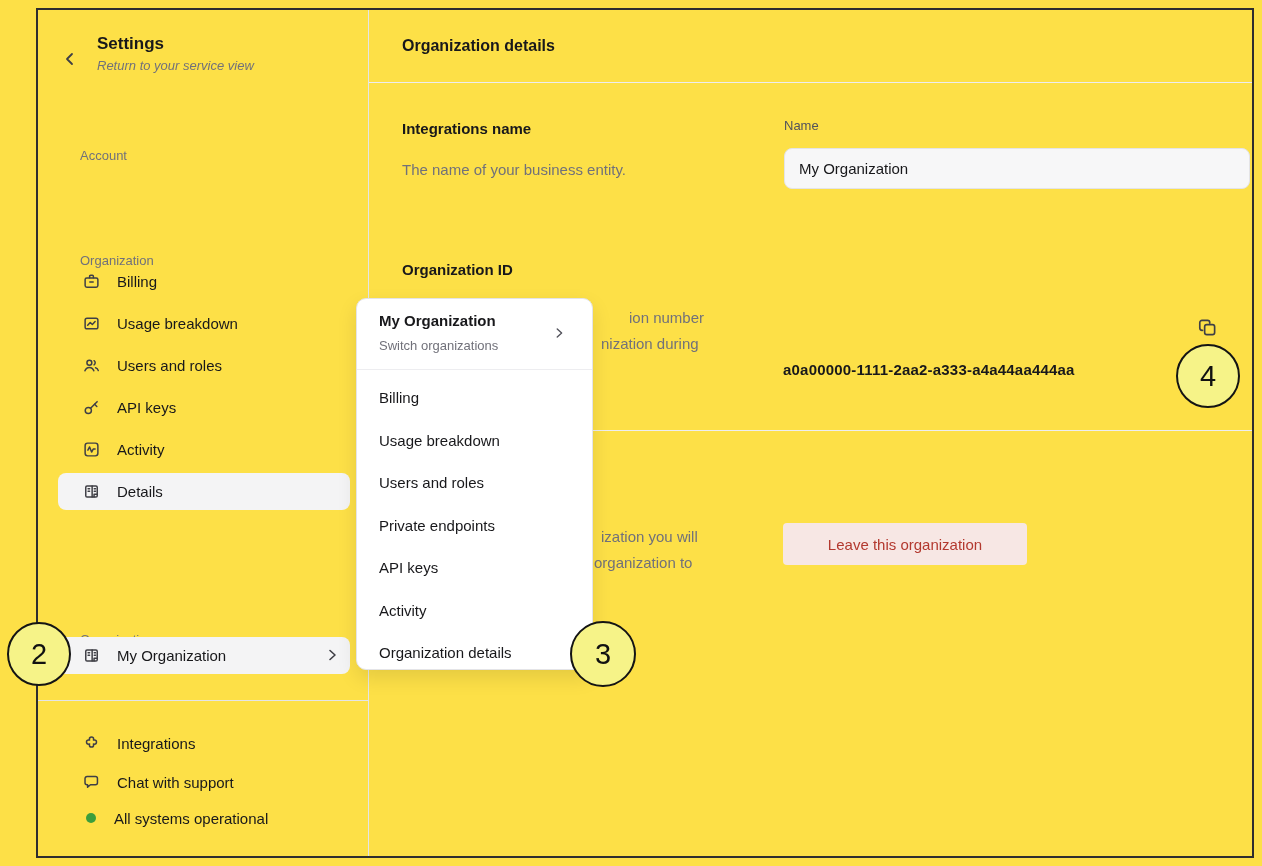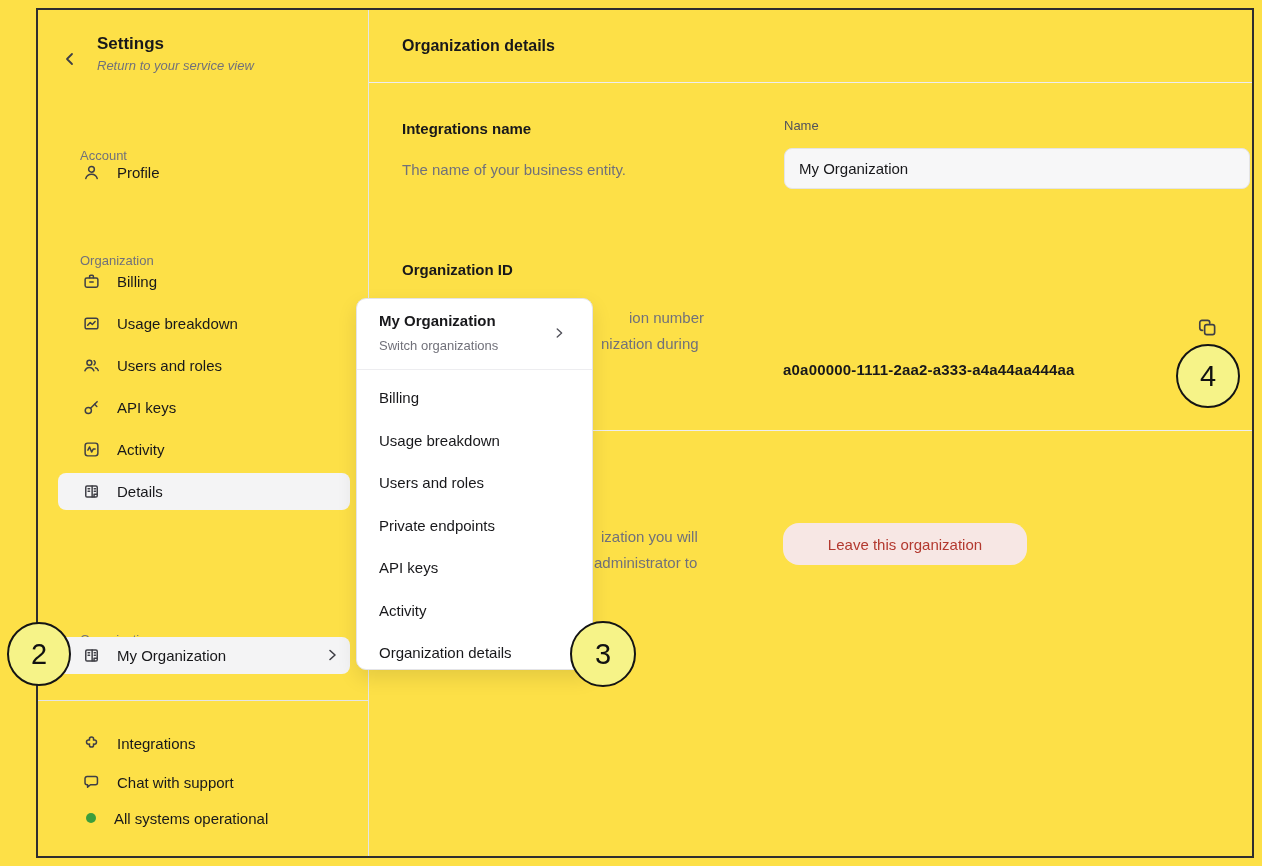--- a/index.html
+++ b/index.html
@@ -27,21 +27,21 @@
   .page-title { left:402px; top:37px; font-size:16px; font-weight:700; }
   .hdiv { height:1px; background:#ededf0; }
   .div-title { left:369px; top:82px; width:883px; }
   .div-mid   { left:369px; top:430px; width:883px; }
   .blk-head { font-size:15px; font-weight:700; }
   .muted { font-size:15px; color:#71717a; }
   .field-label { left:784px; top:118px; font-size:13px; color:#52525b; }
   .name-input { left:784px; top:148px; width:466px; height:41px; background:#f7f7f8; border:1px solid #e4e4e7; border-radius:8px; padding:0 14px; font-size:15px; color:#18181b; font-family:inherit; }
   .org-id-value { left:783px; top:319px; font-size:15px; font-weight:700; letter-spacing:0.2px;margin-top:42px; }
   .copy-btn { left:1193px; top:313px; width:28px; height:28px; display:flex; align-items:center; justify-content:center; background:none; border:none; cursor:pointer; color:#3f3f46; }
-  .leave-btn { left:783px; top:523px; width:244px; height:42px; background:#f7e7e4; color:#b3392f; border:none; border-radius:16px; font-size:15px; font-family:inherit; cursor:pointer; }
+  .leave-btn { left:783px; top:523px; width:244px; height:42px; background:#f7e7e4; color:#b3392f; border:none; border-radius:4px; font-size:15px; font-family:inherit; cursor:pointer; }
 
   
   .popup { left:356px; top:298px; width:237px; height:372px; background:#ffffff; border:1px solid #e4e4e7; border-radius:10px; box-shadow:0 8px 20px rgba(0,0,0,0.10); z-index:5; }
   .popup-head { position:absolute; left:0; top:0; width:100%; height:70px; cursor:pointer; }
   .popup-title { position:absolute; left:22px; top:13px; font-size:15px; font-weight:700; }
   .popup-sub { position:absolute; left:22px; top:39px; font-size:13px; color:#71717a; }
   .popup-chevron { position:absolute; right:26px; top:26px; width:14px; height:16px; color:#52525b; }
   .popup-div { position:absolute; left:0; top:70px; width:100%; height:1px; background:#ededf0; }
   .popup-items { position:absolute; left:0; top:78px; width:100%; }
   .popup-item { height:42.5px; line-height:42.5px; padding-left:22px; font-size:15px; color:#18181b; cursor:pointer; }
@@ -65,27 +65,20 @@
   <div class="abs back-icon">
     <svg width="16" height="18" viewBox="0 0 16 16" fill="none" stroke="currentColor" stroke-width="1.8" stroke-linecap="round" stroke-linejoin="round">
         <polyline points="10,3 5,8 10,13"></polyline>
       </svg>
   </div>
   <div class="abs settings-title">Settings</div>
   <div class="abs settings-sub">Return to your service view</div>
 
   <div class="abs section-label" style="left:80px; top:120px;">Account</div>
 
-  <div class="abs side-row" style="top:154px;">
-    <svg width="17" height="17" viewBox="0 0 16 16" fill="none" stroke="currentColor" stroke-width="1.4" stroke-linecap="round" stroke-linejoin="round">
-        <circle cx="8" cy="5" r="2.7"></circle>
-        <path d="M2.6 13.6c.8-2.6 2.9-4 5.4-4s4.6 1.4 5.4 4"></path>
-      </svg>
-    <span>Profile</span>
-  </div>
 
   <div class="abs section-label" style="left:80px; top:225px;">Organization</div>
 
   <div class="abs side-row" style="top:263px;">
     <svg width="17" height="17" viewBox="0 0 16 16" fill="none" stroke="currentColor" stroke-width="1.4" stroke-linecap="round" stroke-linejoin="round">
         <rect x="2" y="4.6" width="12" height="8.8" rx="1.6"></rect>
         <path d="M6.2 4.4V3.2a1 1 0 011-1h1.6a1 1 0 011 1v1.2"></path>
         <path d="M6.4 8.4h3.2"></path>
       </svg>
     <span>Billing</span>
@@ -189,21 +182,21 @@
   <button class="abs copy-btn">
     <svg width="19" height="19" viewBox="0 0 16 16" fill="none" stroke="currentColor" stroke-width="1.4" stroke-linecap="round" stroke-linejoin="round">
         <rect x="5.6" y="5.6" width="8.4" height="8.4" rx="1.8"></rect>
         <path d="M3.9 10.4h-.5A1.9 1.9 0 011.5 8.5V3.9A1.9 1.9 0 013.4 2h4.6a1.9 1.9 0 011.9 1.9v.5"></path>
       </svg>
   </button>
 
   <div class="abs hdiv div-mid"></div>
 
   <div class="abs muted" style="left:601px; top:528px;">ization you will</div>
-  <div class="abs muted" style="left:594px; top:554px;">administrator to</div>
+  <div class="abs muted" style="left:594px; top:554px;">organization to</div>
   <button class="abs leave-btn">Leave this organization</button>
 
   <div class="abs popup">
     <div class="popup-head">
       <div class="popup-title">My Organization</div>
       <div class="popup-sub">Switch organizations</div>
       <span class="popup-chevron">
         <svg width="14" height="16" viewBox="0 0 16 16" fill="none" stroke="currentColor" stroke-width="1.6" stroke-linecap="round" stroke-linejoin="round">
             <polyline points="6,3.5 11,8 6,12.5"></polyline>
           </svg>

